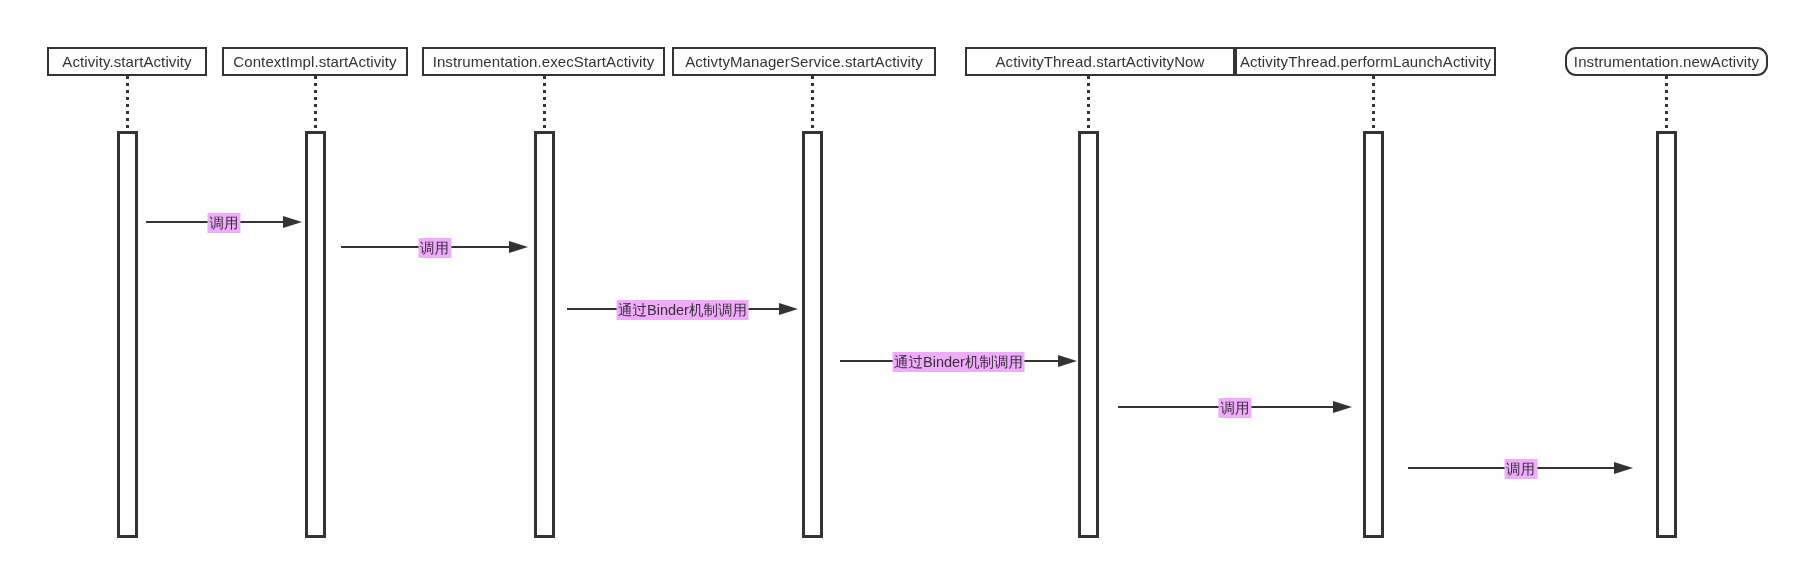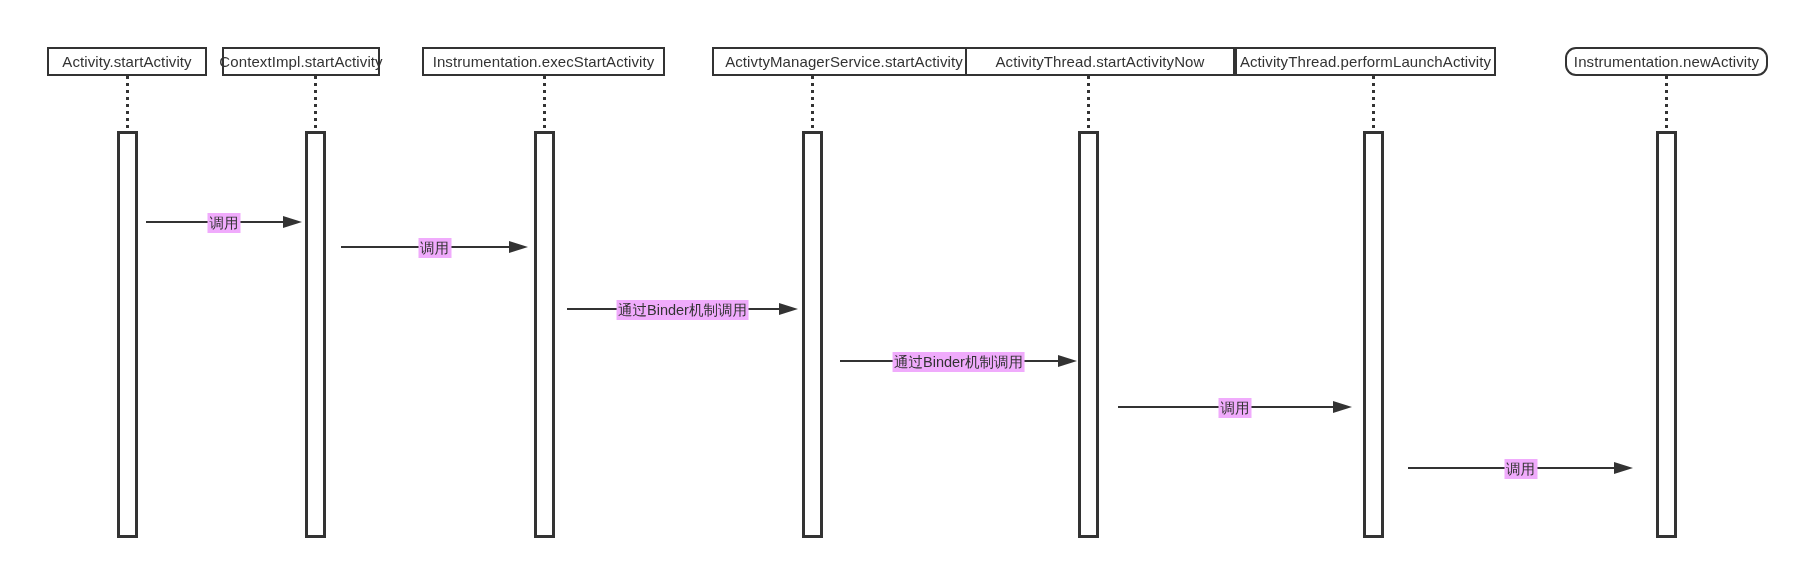--- a/index.html
+++ b/index.html
@@ -91,37 +91,37 @@
 
   <div>
     <div class="ll-box" style="left:47px; width:160px;">
       <span>Activity.startActivity</span>
     </div>
     <div class="ll-dash" style="left:125.5px;"></div>
     <div class="ll-bar" style="left:116.5px;"></div>
   </div>
 
   <div>
-    <div class="ll-box" style="left:222px; width:158px;">
+    <div class="ll-box" style="left:222px; width:186px;">
       <span>ContextImpl.startActivity</span>
     </div>
     <div class="ll-dash" style="left:313.5px;"></div>
     <div class="ll-bar" style="left:304.5px;"></div>
   </div>
 
   <div>
     <div class="ll-box" style="left:422px; width:243px;">
       <span>Instrumentation.execStartActivity</span>
     </div>
     <div class="ll-dash" style="left:542.5px;"></div>
     <div class="ll-bar" style="left:533.5px;"></div>
   </div>
 
   <div>
-    <div class="ll-box" style="left:712px; width:264px;">
+    <div class="ll-box" style="left:672px; width:264px;">
       <span>ActivtyManagerService.startActivity</span>
     </div>
     <div class="ll-dash" style="left:810.5px;"></div>
     <div class="ll-bar" style="left:801.5px;"></div>
   </div>
 
   <div>
     <div class="ll-box" style="left:965px; width:270px;">
       <span>ActivityThread.startActivityNow</span>
     </div>

